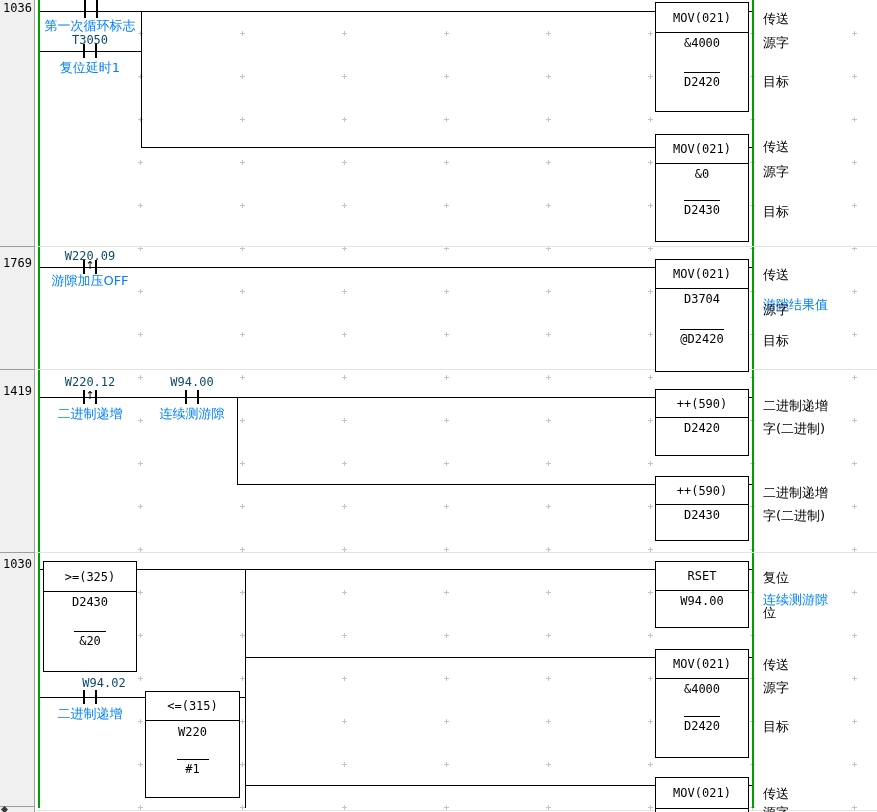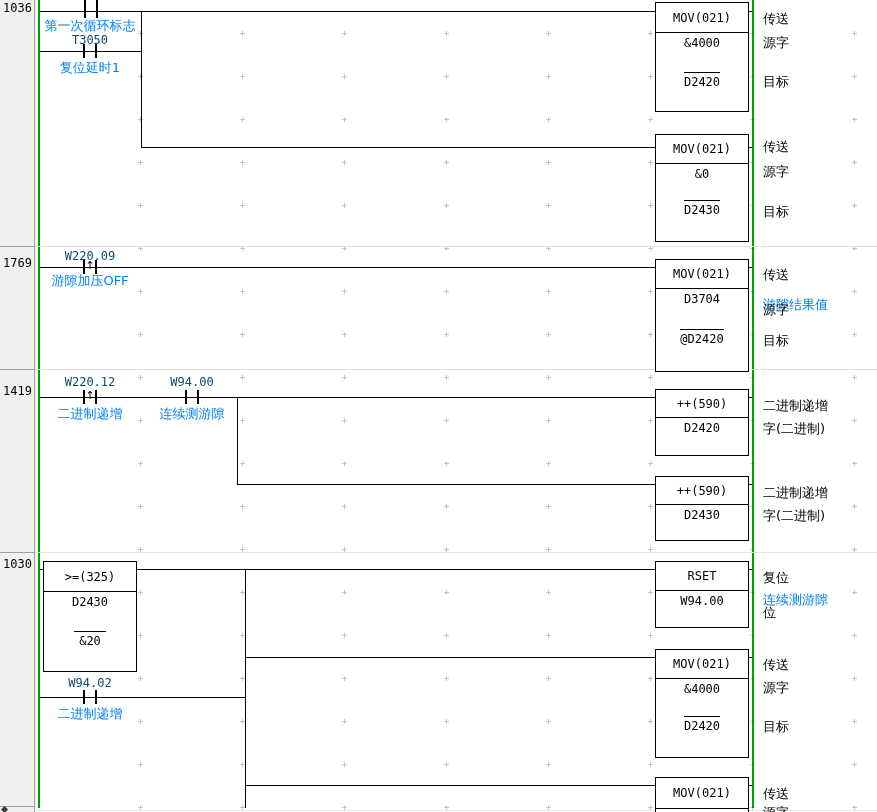--- a/index.html
+++ b/index.html
@@ -259,21 +259,21 @@
   </div>
 
   <div>
     <span class="cop" style="left:192px;top:375px">W94.00</span>
     <span class="leg" style="left:185px;top:390px"></span>
     <span class="leg" style="left:197px;top:390px"></span>
     <span class="cmt" style="left:192px;top:405px">连续测游隙</span>
   </div>
 
   <div>
-    <span class="cop" style="left:90px;top:676px">W94.02</span>
+    <span class="cop" style="left:104px;top:676px">W94.02</span>
     <span class="leg" style="left:83px;top:690px"></span>
     <span class="leg" style="left:95px;top:690px"></span>
     <span class="cmt" style="left:90px;top:705px">二进制递增</span>
   </div>
 
   <div class="blk" style="left:655px;top:2px;width:94px;height:110px">
     <div class="bhead" style="height:29px">MOV(021)</div>
     <div class="bop" style="top:33px">&amp;4000</div>
     <div class="bop" style="top:69px"><span class="bar">D2420</span></div>
   </div>
@@ -334,20 +334,25 @@
   <div class="blk" style="left:655px;top:777px;width:94px;height:60px">
     <div class="bhead" style="height:30px">MOV(021)</div>
   </div>
   <div class="rlabel" style="top:787px">传送</div>
   <div class="rlabel" style="top:806px">源字</div>
 
   <div class="blk" style="left:43px;top:561px;width:94px;height:111px">
     <div class="bhead" style="height:29px">&gt;=(325)</div>
     <div class="bop" style="top:33px">D2430</div>
     <div class="bop" style="top:69px"><span class="bar">&amp;20</span></div>
+  </div>
+  <div class="blk" style="left:145px;top:691px;width:95px;height:107px">
+    <div class="bhead" style="height:28px">&lt;=(315)</div>
+    <div class="bop" style="top:33px">W220</div>
+    <div class="bop" style="top:67px"><span class="bar">#1</span></div>
   </div>
 
   <div class="gutter"></div>
   <div class="rnum" style="top:1px">1036</div>
   <div class="rnum" style="top:256px">1769</div>
   <div class="rnum" style="top:384px">1419</div>
   <div class="rnum" style="top:557px">1030</div>
   <div class="msep" style="top:246px"></div>
   <div class="msep" style="top:369px"></div>
   <div class="msep" style="top:552px"></div>

